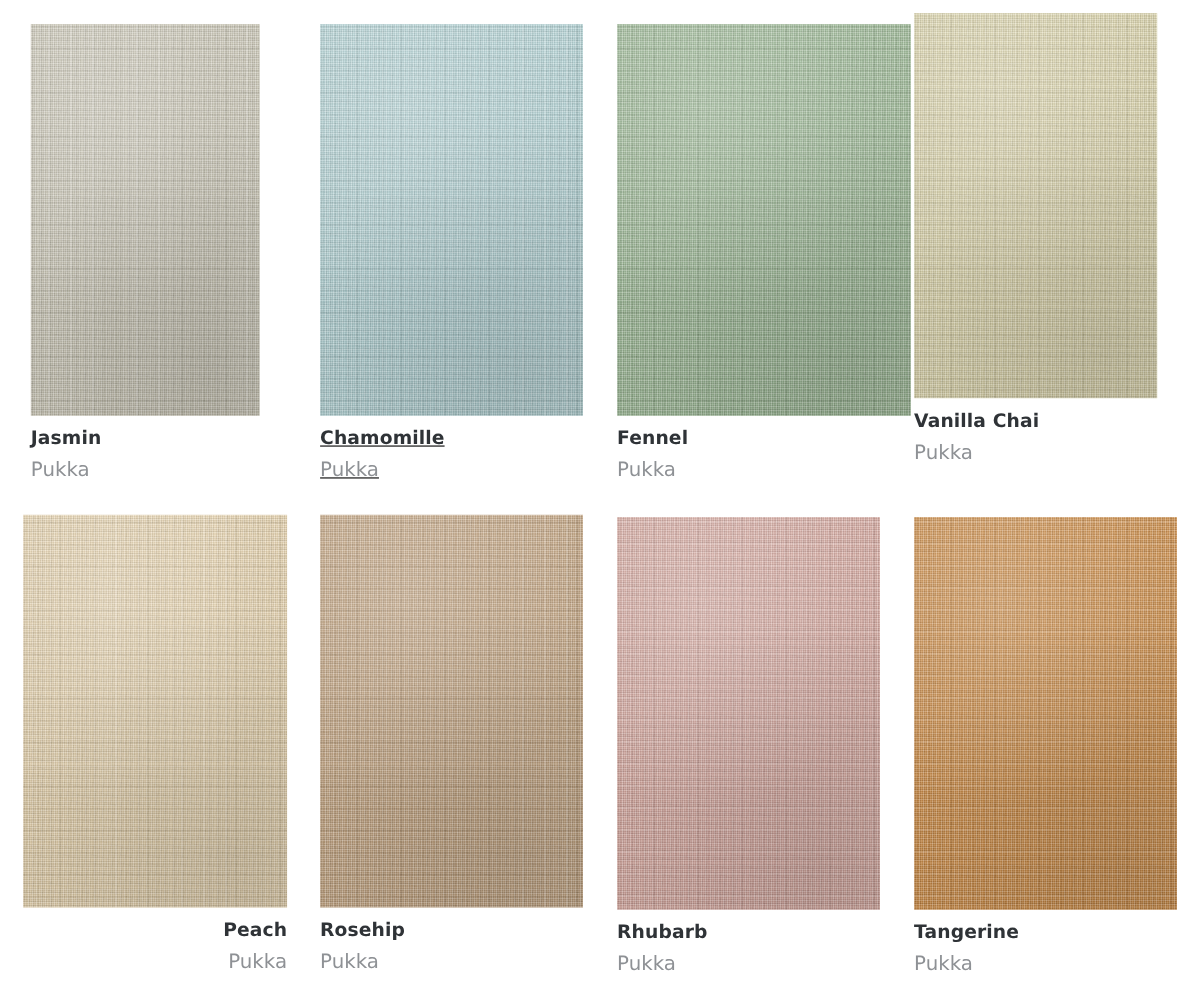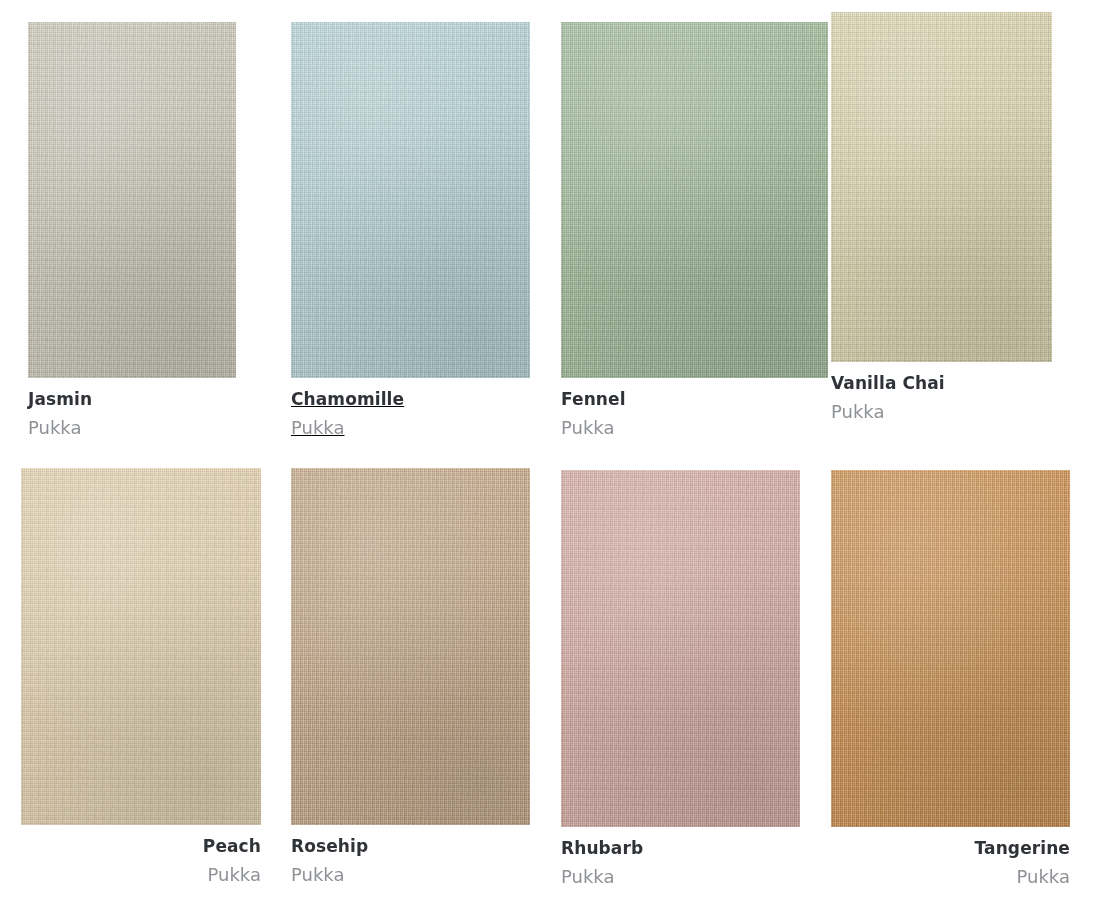--- a/index.html
+++ b/index.html
@@ -222,21 +222,21 @@
         <div class="weave-h"></div>
         <div class="weave-slub"></div>
         <div class="weave-grain"></div>
         <div class="weave-shade"></div>
       </div>
       <div class="meta">
         <div class="title">Rhubarb</div>
         <div class="brand">Pukka</div>
       </div>
     </div>
-    <div class="card" style="left: 831px; top: 470px; width: 239px; text-align: right;">
+    <div class="card" style="left: 831px; top: 470px; width: 239px;">
       <div class="swatch" style="height: 357px; background: rgb(204, 138, 67);">
         <div class="weave-v"></div>
         <div class="weave-h"></div>
         <div class="weave-slub"></div>
         <div class="weave-grain"></div>
         <div class="weave-shade"></div>
       </div>
       <div class="meta">
         <div class="title">Tangerine</div>
         <div class="brand">Pukka</div>

